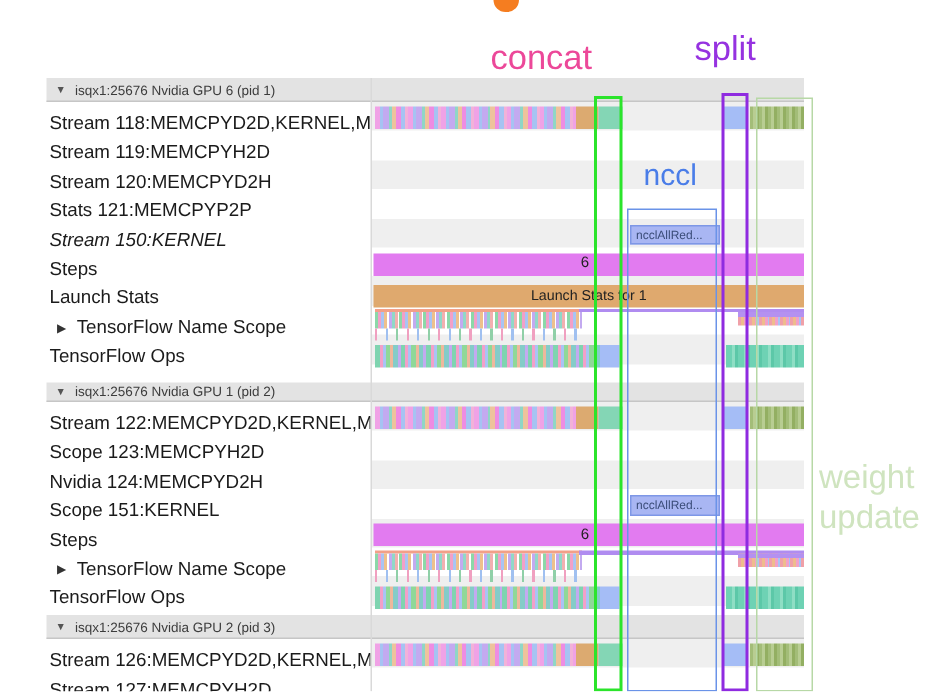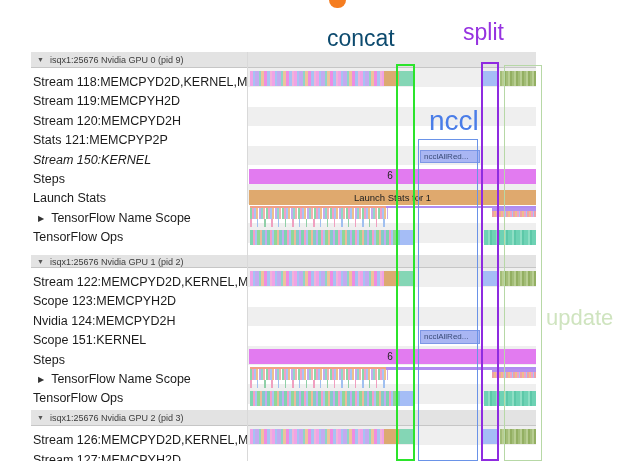--- a/index.html
+++ b/index.html
@@ -61,29 +61,30 @@
   .annot{position:absolute;z-index:6;font-weight:400;white-space:nowrap;line-height:1.1;}
   #orange-blob{position:absolute;left:329px;top:0;width:17px;height:8px;
     background:#f57d20;border-radius:0 0 9px 9px;z-index:6;}
 </style>
 </head>
 <body>
 
 <div id="canvas">
   <div id="orange-blob"></div>
 
-  <div class="annot" style="left:327px;top:26px;font-size:23px;color:#0c4a6e;">concat</div>
+  <div class="annot" style="left:327px;top:26px;font-size:23px;color:#ec4899;">concat</div>
   <div class="annot" style="left:463px;top:20px;font-size:23px;color:#9632e0;">split</div>
-  <div class="annot" style="left:429px;top:106px;font-size:28px;color:#4a7de8;">nccl</div>
+  <div class="annot" style="left:429px;top:106px;font-size:20px;color:#4a7de8;">nccl</div>
   <div class="annot" style="left:546px;top:304px;font-size:22px;color:#cfe4bf;line-height:27px;">
+    <div>weight</div>
     <div>update</div>
   </div>
 
   <div id="tracks">
-      <div class="sec-header" style="top: 52px; height: 16px; line-height: 16px;"><span class="tri">▼</span><span>isqx1:25676 Nvidia GPU 0 (pid 9)</span></div>
+      <div class="sec-header" style="top: 52px; height: 16px; line-height: 16px;"><span class="tri">▼</span><span>isqx1:25676 Nvidia GPU 6 (pid 1)</span></div>
       <div class="row-bg" style="top: 68px; height: 19.4px;"></div>
       <div class="row-label" style="top: 75px;"><span>Stream 118:MEMCPYD2D,KERNEL,ME</span></div>
       <div class="sg sg-stripes" style="left: 250px; width: 134px; top: 71px; height: 15px;"></div>
       <div class="sg sg-orange" style="left: 384px; width: 15px; top: 71px; height: 15px;"></div>
       <div class="sg sg-seafoam" style="left: 399px; width: 16px; top: 71px; height: 15px;"></div>
       <div class="sg sg-bluechip" style="left: 482px; width: 16px; top: 71px; height: 15px;"></div>
       <div class="sg sg-olive" style="left: 500px; width: 36px; top: 71px; height: 15px;"></div>
       <div class="row-label" style="top: 94.4px;"><span>Stream 119:MEMCPYH2D</span></div>
       <div class="row-bg" style="top: 106.8px; height: 19.4px;"></div>
       <div class="row-label" style="top: 113.8px;"><span>Stream 120:MEMCPYD2H</span></div>

